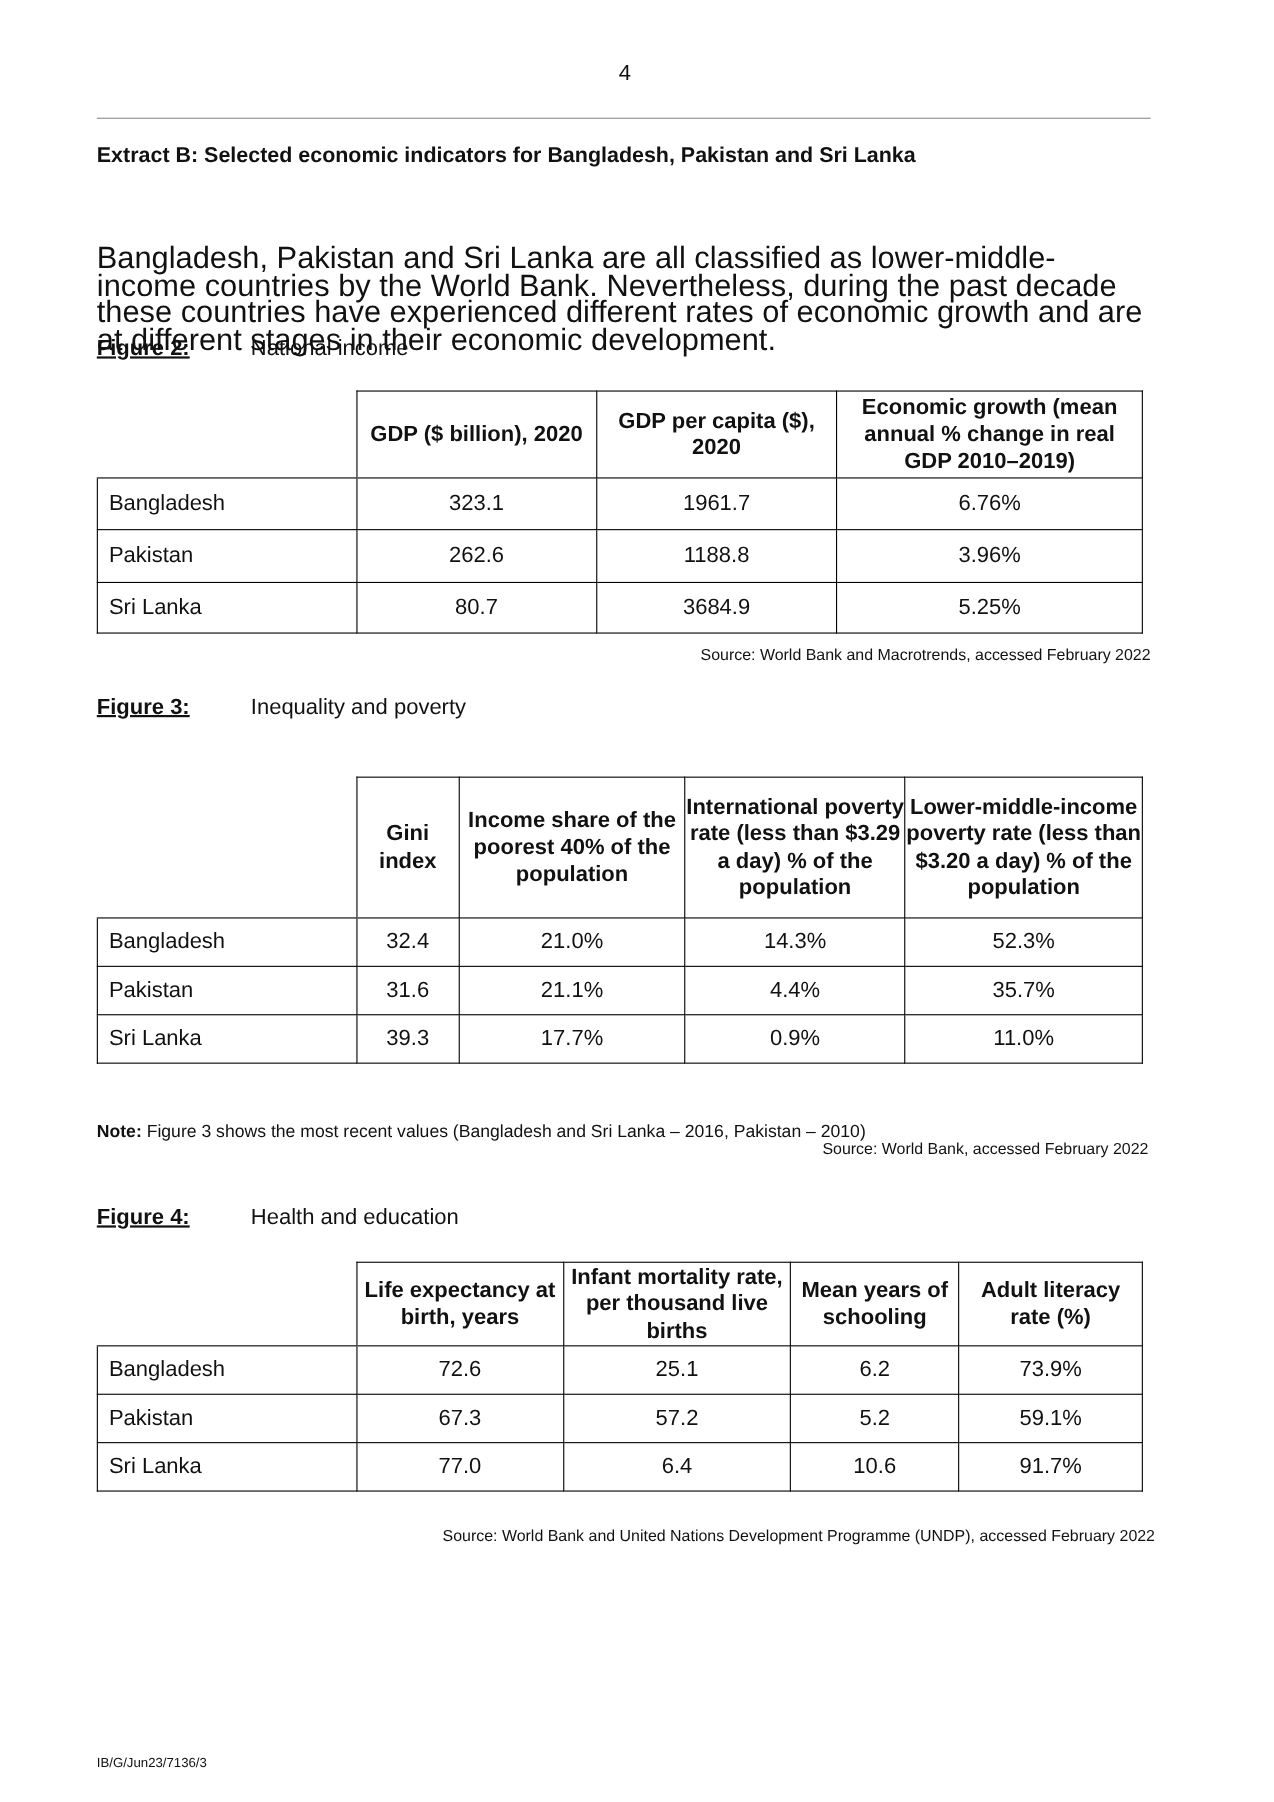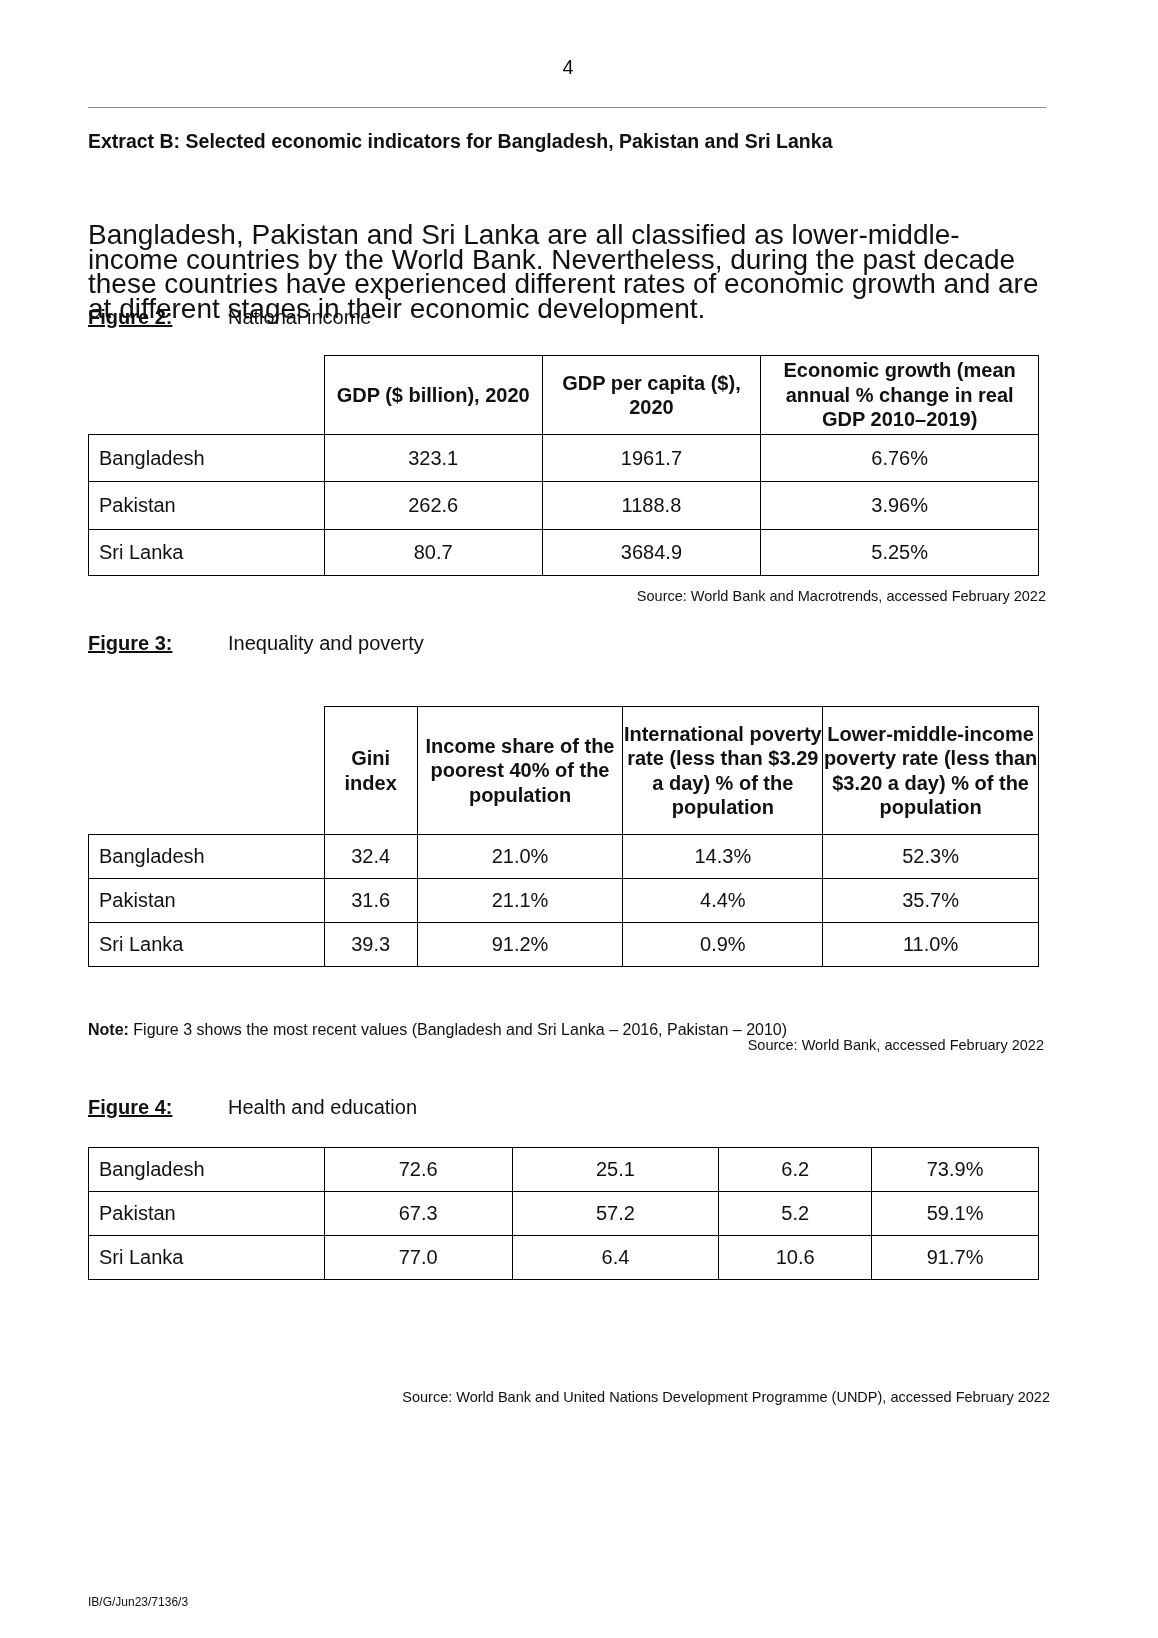--- a/index.html
+++ b/index.html
@@ -97,21 +97,21 @@
   <tr style="height:44px">
     <td class="name">Pakistan</td>
     <td>31.6</td>
     <td>21.1%</td>
     <td>4.4%</td>
     <td>35.7%</td>
   </tr>
   <tr style="height:44px">
     <td class="name">Sri Lanka</td>
     <td>39.3</td>
-    <td>91.2%</td>
+    <td>17.7%</td>
     <td>0.9%</td>
     <td>11.0%</td>
   </tr>
 </tbody>
   </table>
 <div class="abs source" style="left:400px; width:644px; top:1037px;">Source: World Bank, accessed February 2022</div>
 <div class="abs note">
   <b>Note:</b><span> Figure 3 shows the most recent values (Bangladesh and Sri Lanka – 2016, Pakistan – 2010)</span>
 </div>
 
@@ -120,20 +120,27 @@
 </div>
 <table style="left:88px; top:1147px; width:951px;">
   <colgroup>
       <col style="width:236px">
       <col style="width:188px">
       <col style="width:207px">
       <col style="width:153px">
       <col style="width:167px">
     </colgroup>
   <tbody>
+      <tr style="height:76px">
+    <th class="blank"></th>
+    <th>Life expectancy at birth, years</th>
+    <th>Infant mortality rate, per thousand live births</th>
+    <th>Mean years of schooling</th>
+    <th>Adult literacy rate (%)</th>
+  </tr>
   <tr style="height:44px">
     <td class="name">Bangladesh</td>
     <td>72.6</td>
     <td>25.1</td>
     <td>6.2</td>
     <td>73.9%</td>
   </tr>
   <tr style="height:44px">
     <td class="name">Pakistan</td>
     <td>67.3</td>

